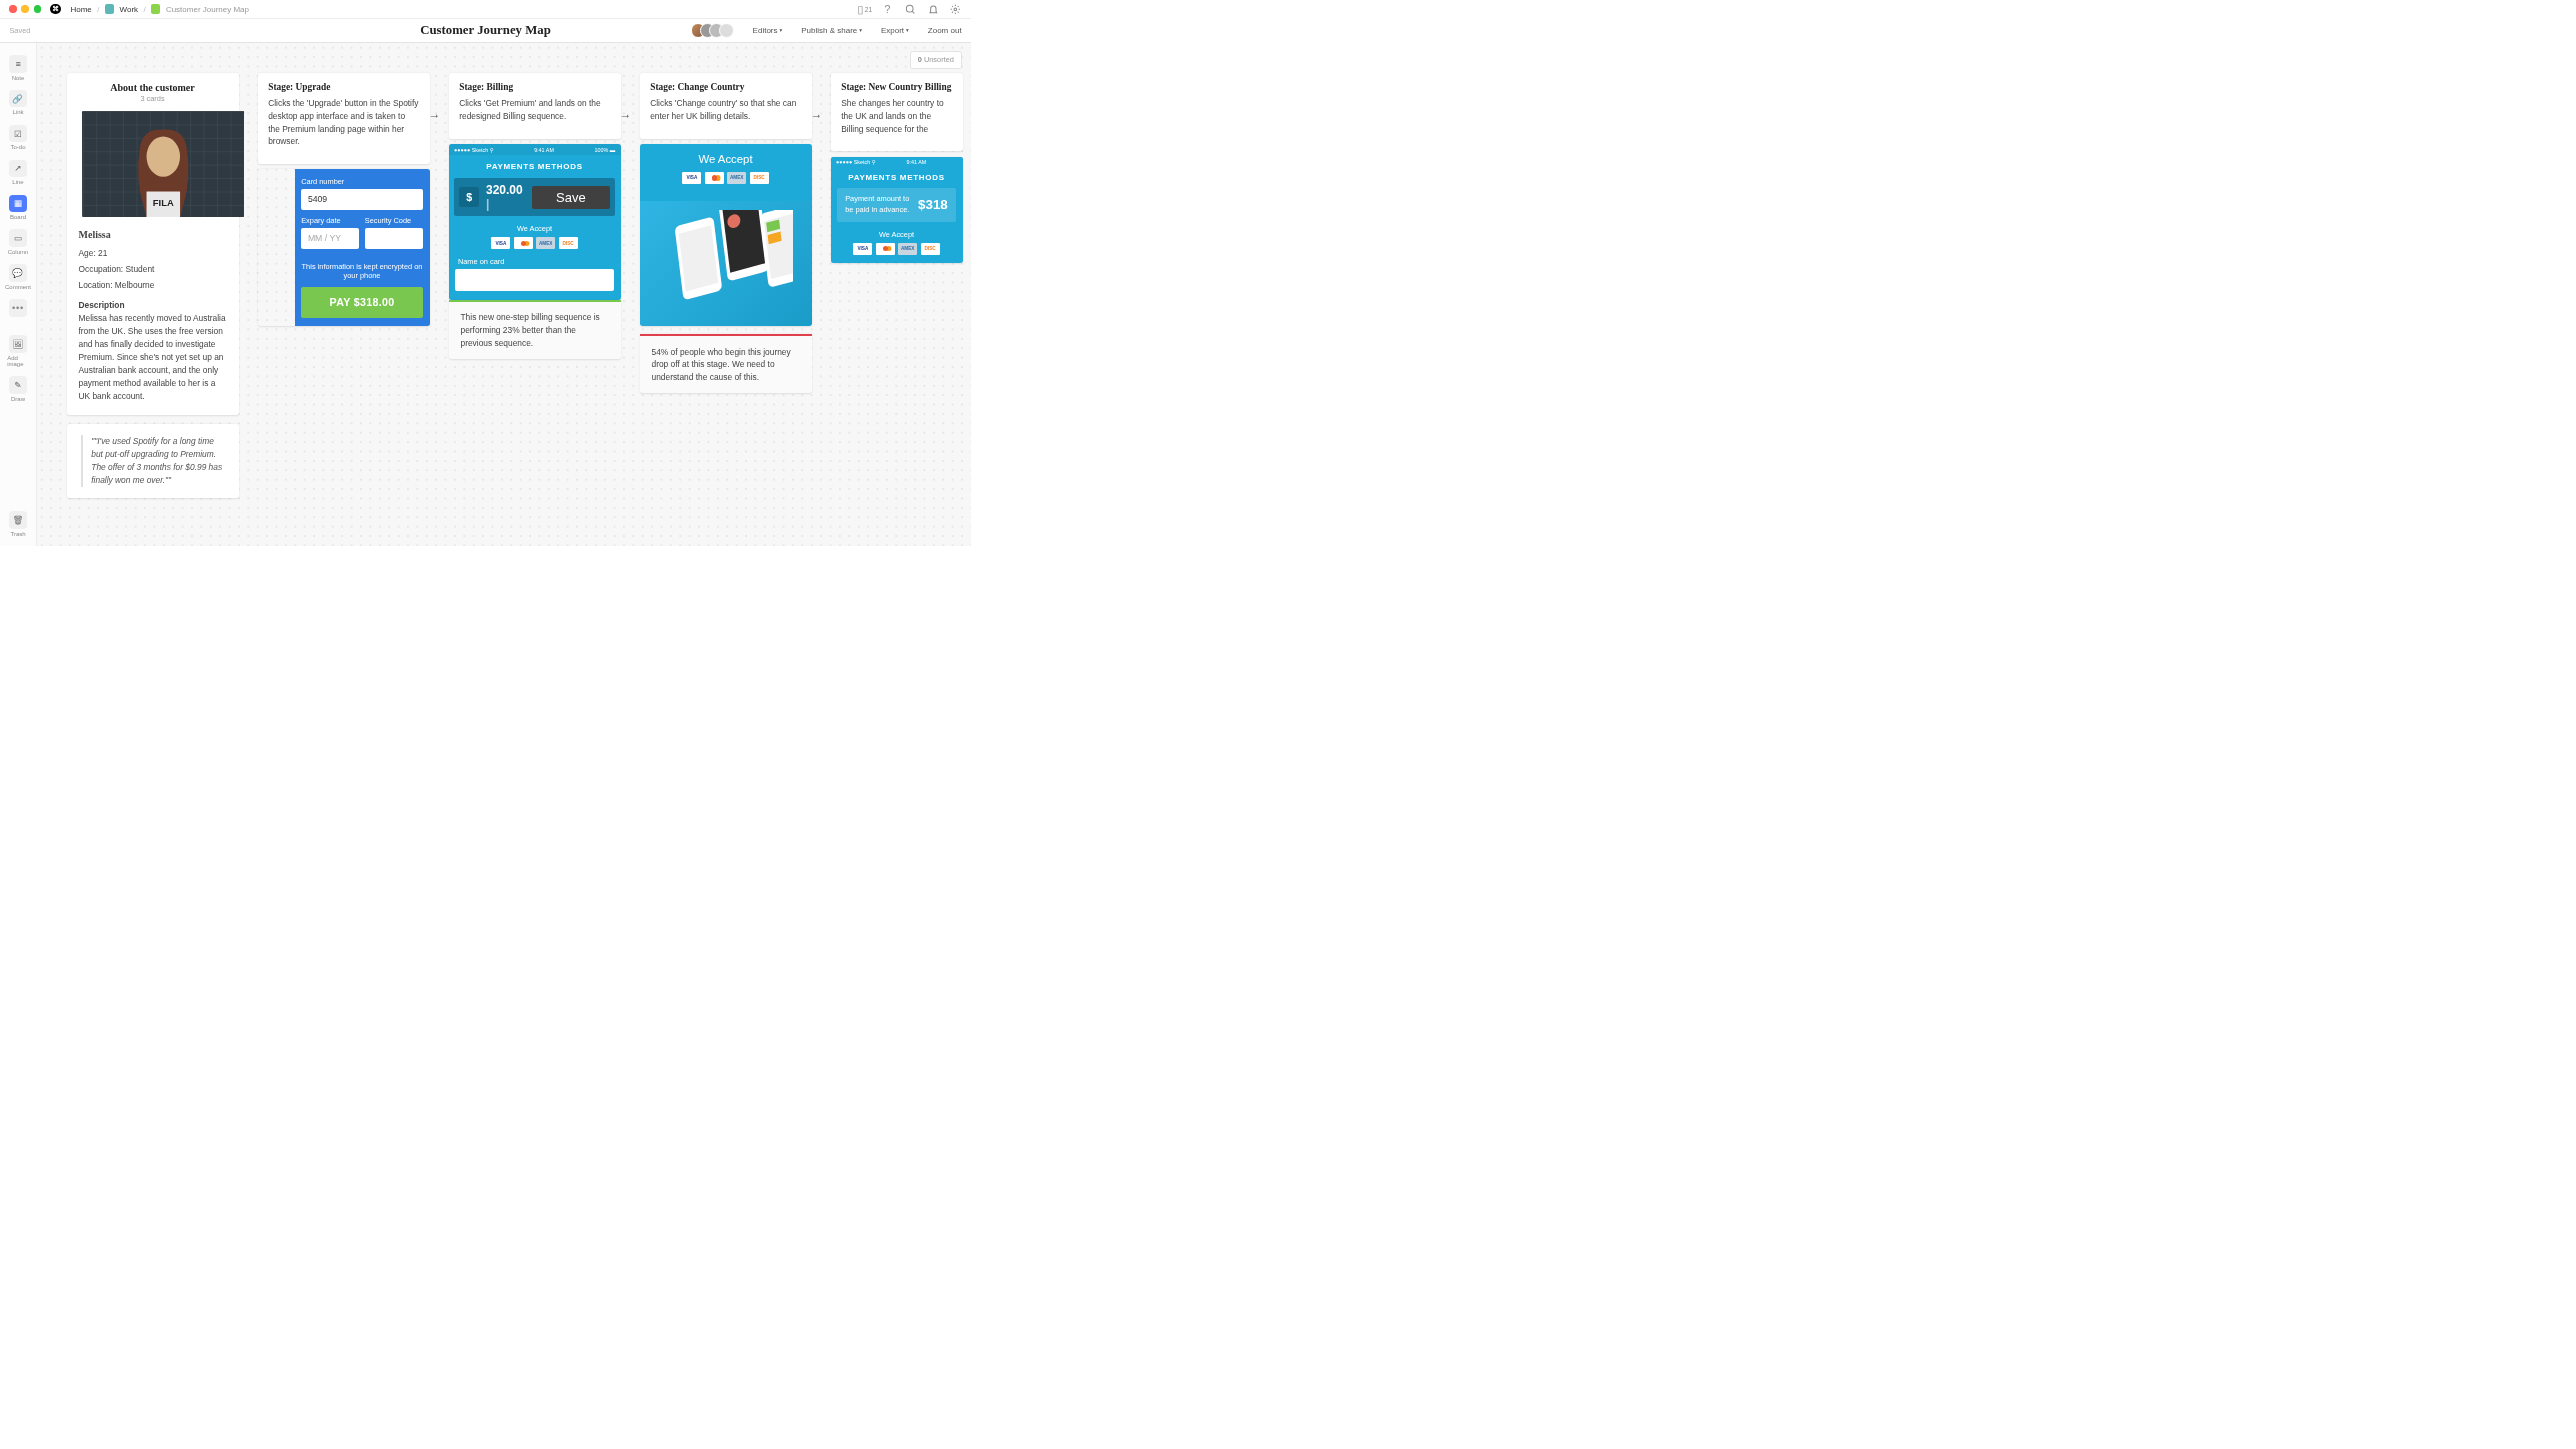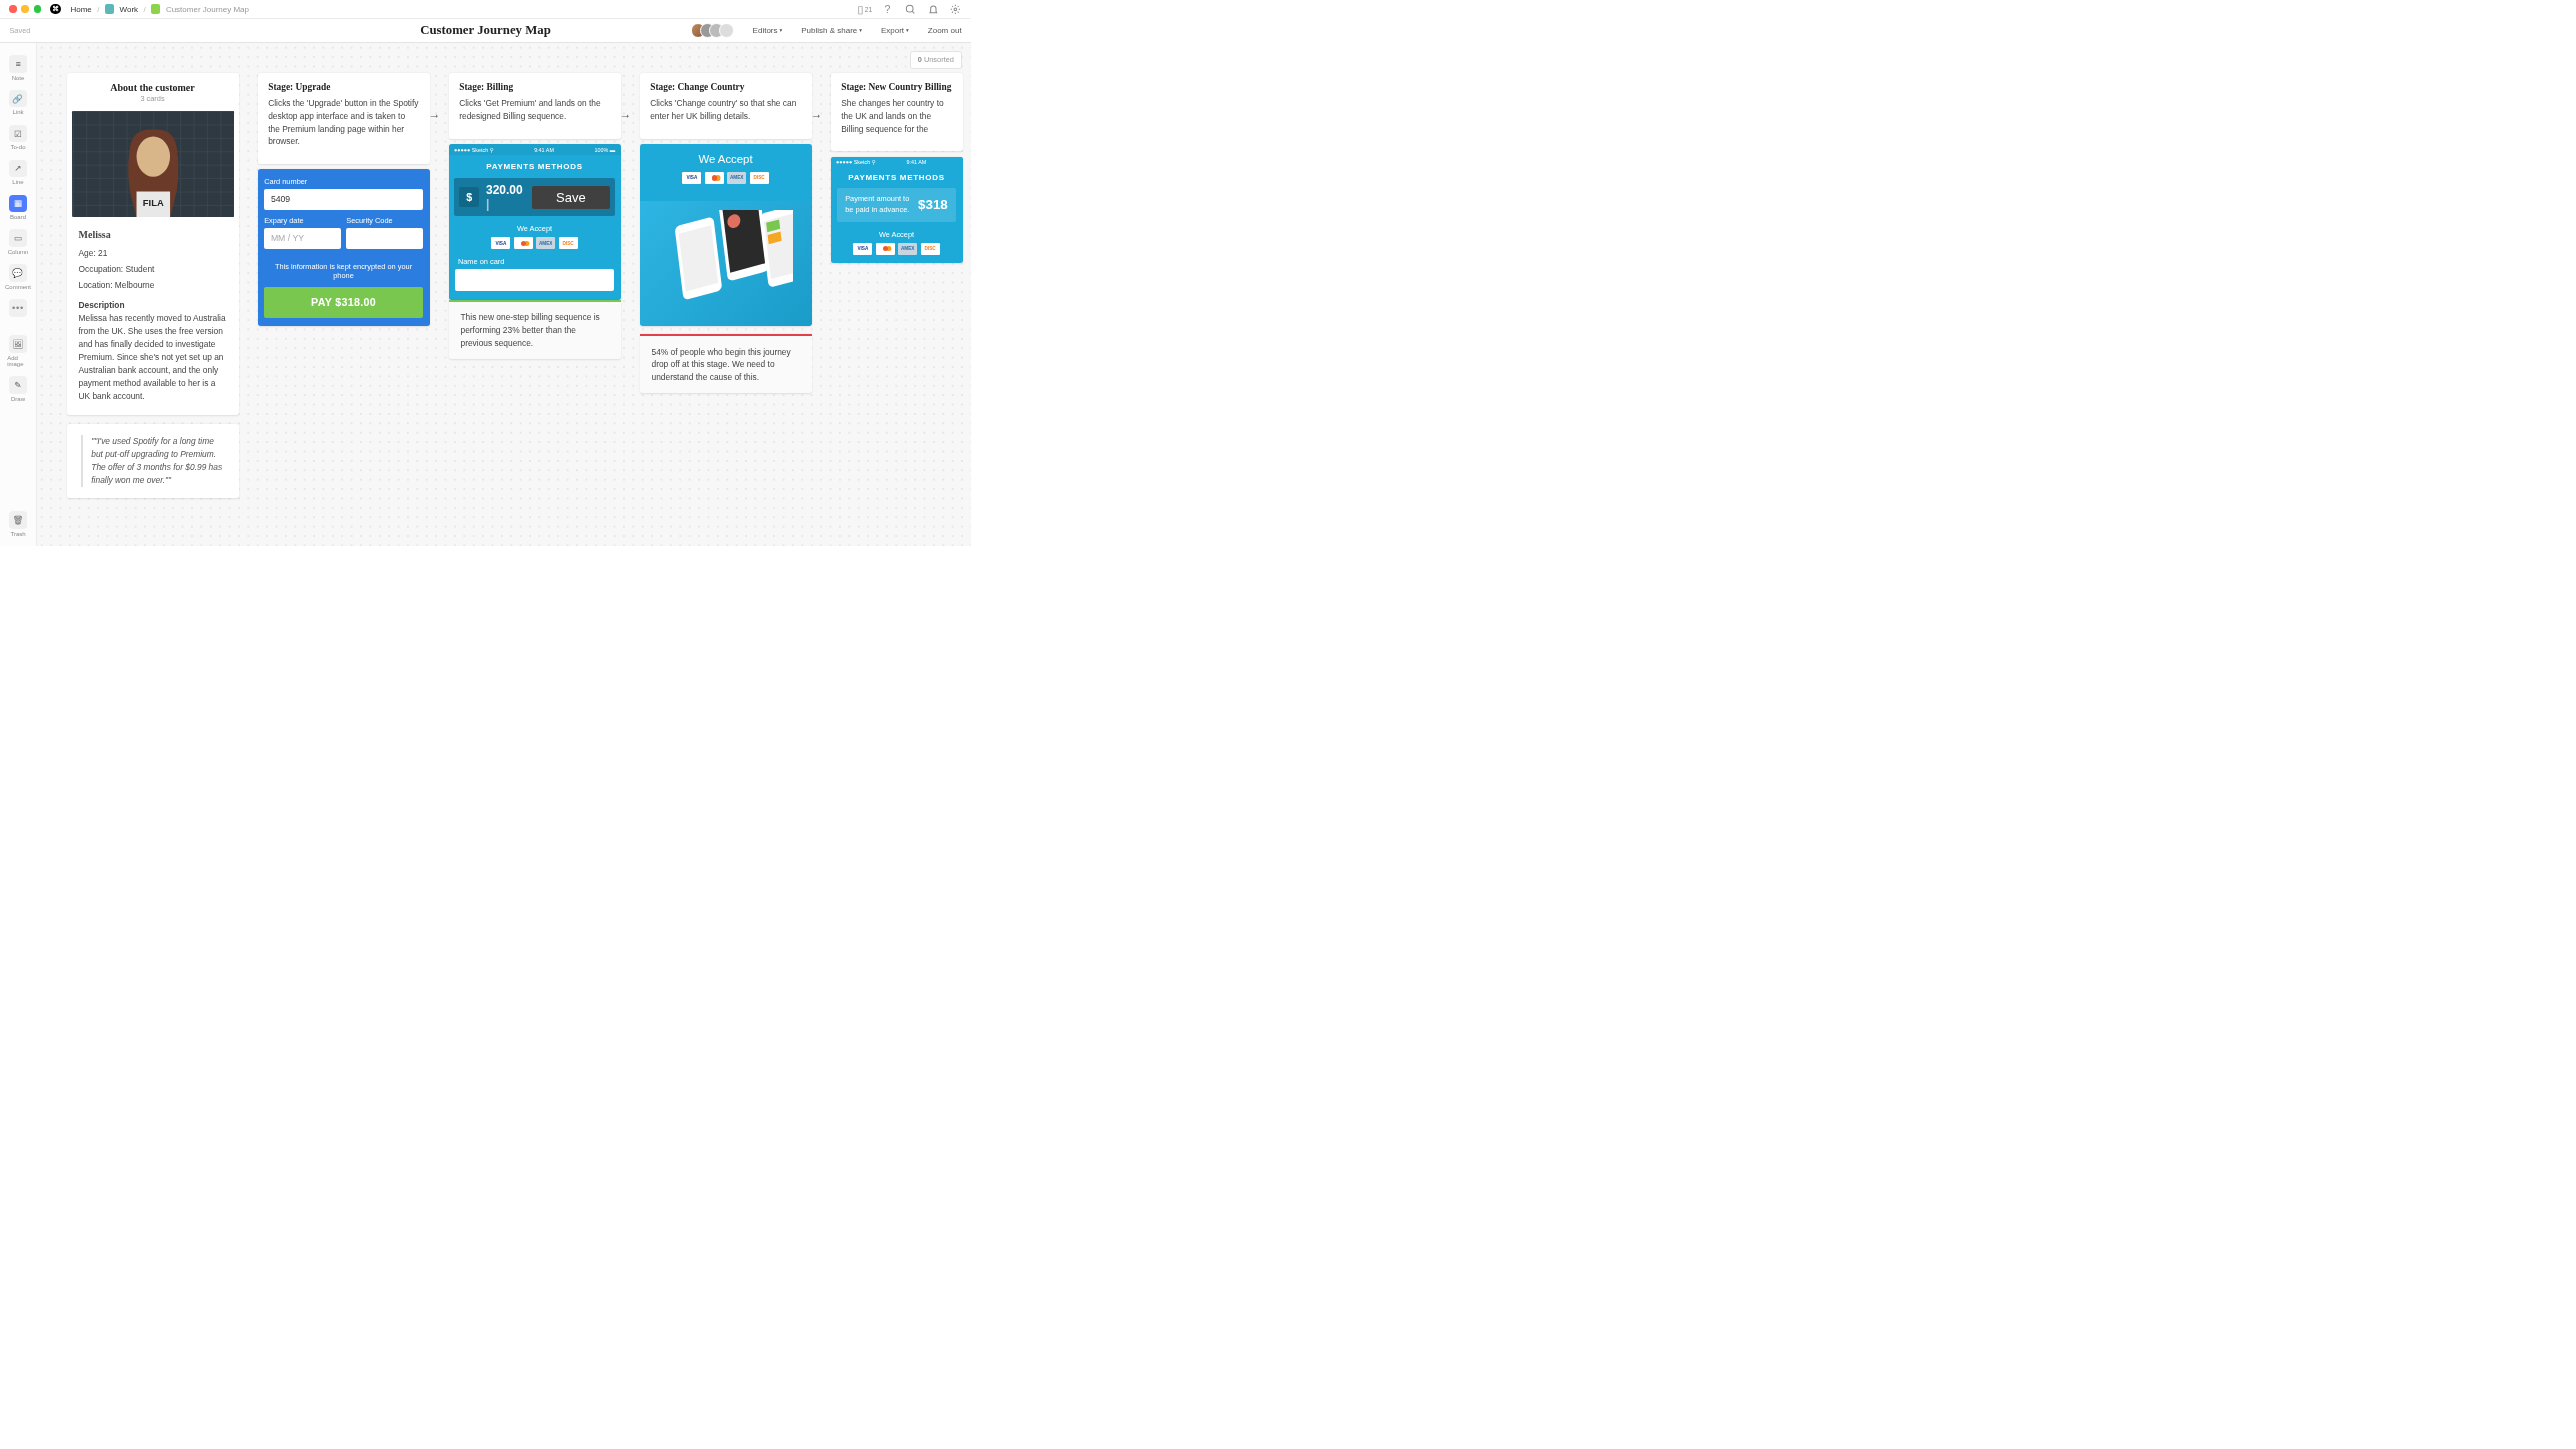--- a/index.html
+++ b/index.html
@@ -51,39 +51,39 @@
 
 .row { position: absolute; top: 29.5px; left: 29.5px; display: flex; gap: 19px; }
 
 .card { background: #fff; border-radius: 2.7px; box-shadow: 0 0.7px 2px rgba(0,0,0,0.1); }
 
 
 .about { width: 172px; }
 .about-head { text-align: center; padding: 9.4px 6.7px 4px; }
 .about-head h3 { font-family: Georgia, serif; font-size: 10px; font-weight: bold; color: #222; }
 .about-head .sub { font-size: 7.4px; color: #999; margin-top: 1.3px; }
-.persona-img { width: calc(100% - 9.4px); height: 106px; margin: 4px 5px 0; background: linear-gradient(180deg,#2a3540 0%,#3a4550 50%,#4a5560 100%); position: relative; border-radius: 1.3px; overflow: hidden; }
+.persona-img { width: calc(100% - 9.4px); height: 106px; margin: 4px 15px 0; background: linear-gradient(180deg,#2a3540 0%,#3a4550 50%,#4a5560 100%); position: relative; border-radius: 1.3px; overflow: hidden; }
 .persona-body { padding: 9.4px 12px; font-size: 8.4px; color: #444; line-height: 1.55; }
 .persona-body h4 { font-family: Georgia, serif; font-size: 10px; font-weight: bold; margin-bottom: 5.4px; }
 .persona-body p { margin-bottom: 2.7px; }
 .persona-body .desc-label { font-weight: bold; margin-top: 6.7px; margin-bottom: 0; }
 .quote-card { background: #fff; border-radius: 2.7px; box-shadow: 0 0.7px 2px rgba(0,0,0,0.1); margin-top: 9.4px; padding: 10.7px 14.8px; }
 .quote-card .quote { font-style: italic; font-size: 8.4px; color: #555; line-height: 1.55; border-left: 2px solid #e0e0e0; padding-left: 8px; }
 
 
 .stage { width: 172px; display: flex; flex-direction: column; gap: 0; position: relative; }
 .stage-head { background: #fff; border-radius: 2.7px; box-shadow: 0 0.7px 2px rgba(0,0,0,0.1); padding: 9.4px 10.7px 16px; }
 .stage-head h3 { font-family: Georgia, serif; font-size: 9.4px; font-weight: bold; color: #222; margin-bottom: 5.4px; }
 .stage-head p { font-size: 8.4px; color: #444; line-height: 1.5; }
 .arrow { position: absolute; top: 34px; left: -20px; font-size: 12px; color: #555; }
 
 .mock { margin-top: 5.4px; border-radius: 2.7px; overflow: hidden; box-shadow: 0 0.7px 2px rgba(0,0,0,0.1); }
 
 
-.mock-card { background: #2b7de0; padding: 8px 6.7px; color: #fff; }
+.mock-card { background: #2b7de0; padding: 8px 6.7px; color: #fff; margin-left: 37px; }
 .mock-card label { font-size: 7.4px; display: block; margin-bottom: 2.7px; }
 .mock-card .input { background: #fff; border-radius: 2px; padding: 5.4px 6.7px; color: #333; font-size: 8.7px; margin-bottom: 6.7px; }
 .mock-card .row2 { display: flex; gap: 5.4px; }
 .mock-card .half { flex: 1; }
 .mock-card .input.ph { color: #aaa; }
 .mock-card .enc { text-align: center; font-size: 7.4px; margin: 6.7px 0; }
 .mock-card .pay-btn { background: #7ac74f; border-radius: 2px; text-align: center; padding: 9.4px; font-weight: bold; font-size: 10.7px; color: #fff; letter-spacing: 0.3px; }
 
 
 .mock-pay { background: #1eaad9; color: #fff; }

